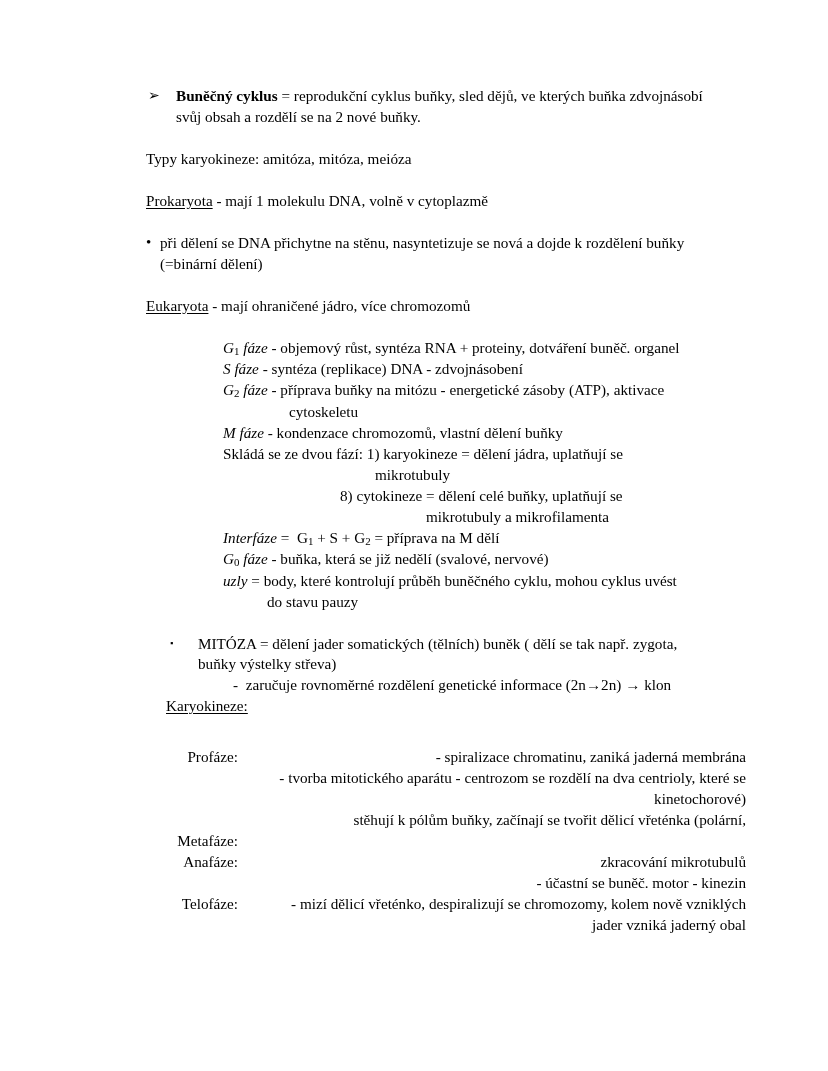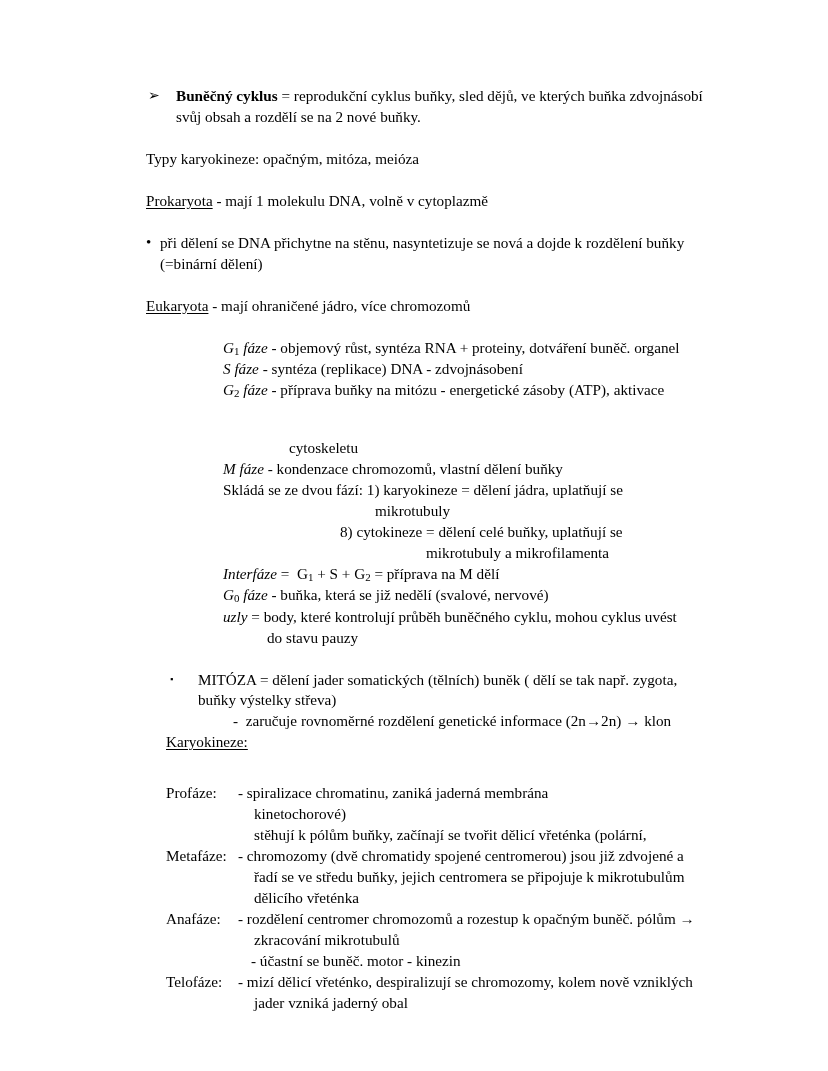--- a/index.html
+++ b/index.html
@@ -78,32 +78,33 @@
     font-size: 9px;
     line-height: 1.9;
   }
 
   u.ul { text-decoration: underline; text-underline-offset: 2px; }
 
   
   .phases {
     margin-left: 77px;
   }
-  .phases .ind1 { padding-left: 66px; margin-top: 36px; }
+  .phases .ind1 { padding-left: 66px; }
   .phases .ind2 { padding-left: 152px; }
   .phases .ind3 { padding-left: 117px; }
   .phases .ind4 { padding-left: 203px; }
   .phases .ind5 { padding-left: 44px; }
   .phases i { font-style: italic; }
 
   
   .karyo { margin-left: 20px; }
   .prow {
     display: flex;
     align-items: flex-start;
+    text-align: right;
   }
   .prow .pname {
     flex: 0 0 auto;
     min-width: 72px;
     white-space: nowrap;
   }
   .prow .pbody { flex: 1 1 auto; font-family: Liberation Serif, serif; }
   .pbody .cont { padding-left: 16px; }
   .pbody .cont2 { padding-left: 13px; }
 
@@ -122,21 +123,21 @@
   <div class="doc">
 
     <div class="blk lead">
       <span class="bullet">➢</span>
       <div class="line"><b>Buněčný cyklus</b><span> = reprodukční cyklus buňky, sled dějů, ve kterých buňka zdvojnásobí</span></div>
       <div class="line">svůj obsah a rozdělí se na 2 nové buňky.</div>
     </div>
 
     <div class="gap-lg"></div>
 
-    <div class="blk line">Typy karyokineze: opačným, mitóza, meióza</div>
+    <div class="blk line">Typy karyokineze: amitóza, mitóza, meióza</div>
 
     <div class="gap-lg"></div>
 
     <div class="blk line"><u class="ul">Prokaryota</u><span> - mají 1 molekulu DNA, volně v cytoplazmě</span></div>
 
     <div class="gap-lg"></div>
 
     <div class="blk dotitem">
       <span class="bullet">•</span>
       <div class="line">při dělení se DNA přichytne na stěnu, nasyntetizuje se nová a dojde k rozdělení buňky</div>
@@ -186,38 +187,33 @@
 
     <div class="gap-lg"></div>
     <div class="gap-sm"></div>
 
     <div class="karyo">
 
       <div class="prow">
         <div class="pname">Profáze:</div>
         <div class="pbody">
           <div class="line">- spiralizace chromatinu, zaniká jaderná membrána</div>
+          <div class="line">- tvorba mitotického aparátu - centrozom se rozdělí na dva centrioly, které se</div>
           <div class="line cont">kinetochorové)</div>
           <div class="line cont">stěhují k pólům buňky, začínají se tvořit dělicí vřeténka (polární,</div>
         </div>
       </div>
 
       <div class="prow">
         <div class="pname">Metafáze:</div>
-        <div class="pbody">
-          <div class="line">- chromozomy (dvě chromatidy spojené centromerou) jsou již zdvojené a</div>
-          <div class="line cont">řadí se ve středu buňky, jejich centromera se připojuje k mikrotubulům</div>
-          <div class="line cont">dělicího vřeténka</div>
-        </div>
       </div>
 
       <div class="prow">
         <div class="pname">Anafáze:</div>
         <div class="pbody">
-          <div class="line">- rozdělení centromer chromozomů a rozestup k opačným buněč. pólům →</div>
           <div class="line cont">zkracování mikrotubulů</div>
           <div class="line cont2">- účastní se buněč. motor - kinezin</div>
         </div>
       </div>
 
       <div class="prow">
         <div class="pname">Telofáze:</div>
         <div class="pbody">
           <div class="line">- mizí dělicí vřeténko, despiralizují se chromozomy, kolem nově vzniklých</div>
           <div class="line cont">jader vzniká jaderný obal</div>

